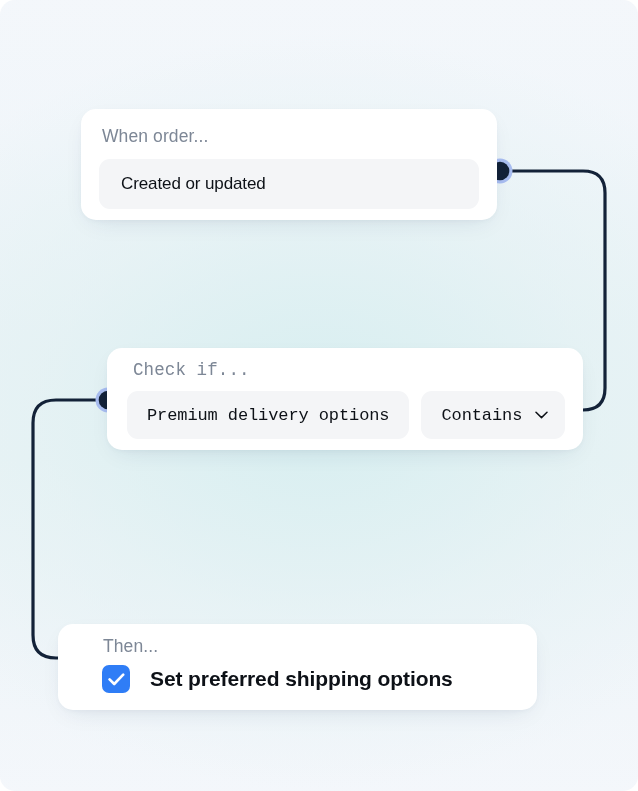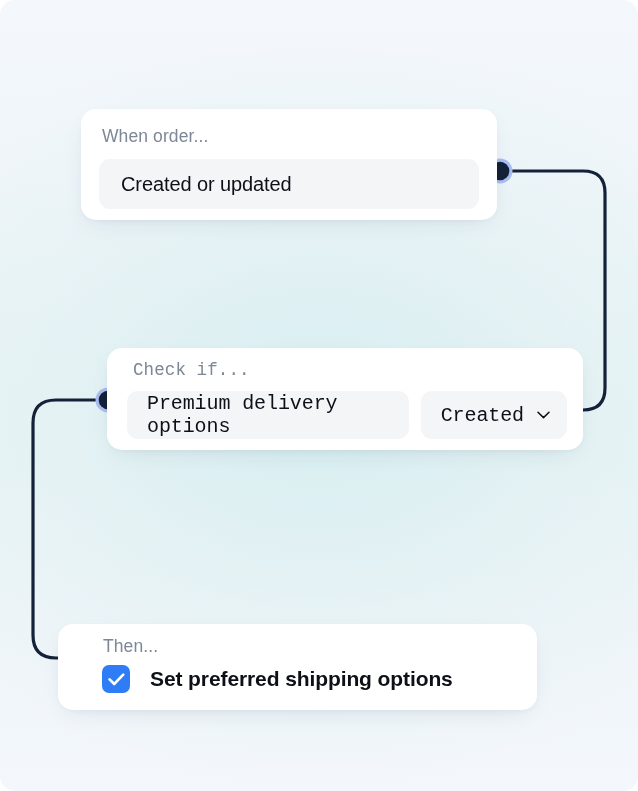--- a/index.html
+++ b/index.html
@@ -55,21 +55,21 @@
   .card-label {
     color: #7d8796;
     font-size: 17.5px;
     letter-spacing: 0.1px;
     font-weight: 400;
   }
   .pill {
     background: #f4f5f7;
     border-radius: 11px;
     color: #0d1117;
-    font-size: 20px;
+    font-size: 17px;
     font-weight: 500;
     letter-spacing: -0.1px;
     display: inline-flex;
     align-items: center;
     box-sizing: border-box;
   }
 
   
   #card-trigger {
     left: 81px;
@@ -175,21 +175,21 @@
   <div class="card" id="card-trigger">
     <span class="card-label">When order...</span>
     <div class="pill">Created or updated</div>
   </div>
 
   <div class="card" id="card-condition">
     <span class="card-label">Check if...</span>
     <div class="pill-row">
       <div class="pill pill-field">Premium delivery options</div>
       <div class="pill pill-op">
-        <span>Created</span>
+        <span>Contains</span>
         <svg class="chev" viewBox="0 0 13 8" fill="none">
           <path d="M1 1.2 L6.5 6.6 L12 1.2" stroke="#0d1117" stroke-width="1.5" stroke-linecap="round" stroke-linejoin="round"></path>
         </svg>
       </div>
     </div>
   </div>
 
   <div class="card" id="card-action">
     <span class="card-label">Then...</span>
     <div class="action-row">

